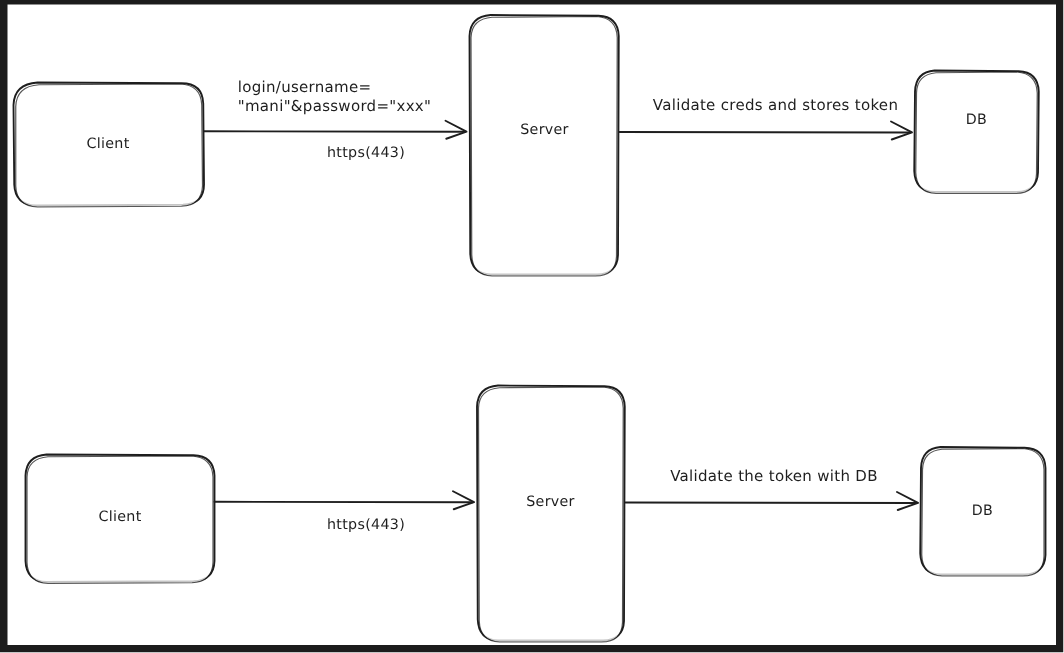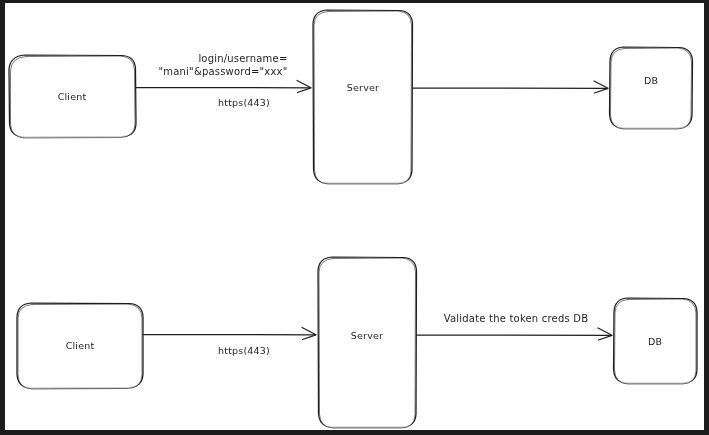--- a/index.html
+++ b/index.html
@@ -67,21 +67,21 @@
     letter-spacing: 0.2px;
   }
   .node-label {
     font-size: 9.5px;
     transform: translate(-50%, -50%);
   }
   .edge-label {
     font-size: 10px;
     line-height: 13px;
     transform: translate(-50%, -50%);
-    text-align: right;
+    text-align: left;
   }
   .edge-label.multiline {
     white-space: pre;
   }
   .proto-label {
     font-size: 9.5px;
     transform: translate(-50%, -50%);
   }
 </style>
 </head>
@@ -148,26 +148,27 @@
 
     <div class="txt node-label" style="left:358px; top:84px;">Server</div>
 
     <div class="txt node-label" style="left:646px; top:77px;">DB</div>
 
     <div class="txt edge-label multiline" style="left:218px; top:62px;">login/username=
 "mani"&amp;password="xxx"</div>
 
     <div class="txt proto-label" style="left:239px; top:99px;">https(443)</div>
 
+    <div class="txt edge-label" style="left:512px; top:68px;">Validate creds and stores token</div>
 
     <div class="txt node-label" style="left:75px; top:342px;">Client</div>
 
     <div class="txt node-label" style="left:362px; top:332px;">Server</div>
 
     <div class="txt node-label" style="left:650px; top:338px;">DB</div>
 
 
     <div class="txt proto-label" style="left:239px; top:347px;">https(443)</div>
 
-    <div class="txt edge-label" style="left:511px; top:315px;">Validate the token creds DB</div>
+    <div class="txt edge-label" style="left:511px; top:315px;">Validate the token with DB</div>
 
   </div>
 </div>
 
 </body></html>

